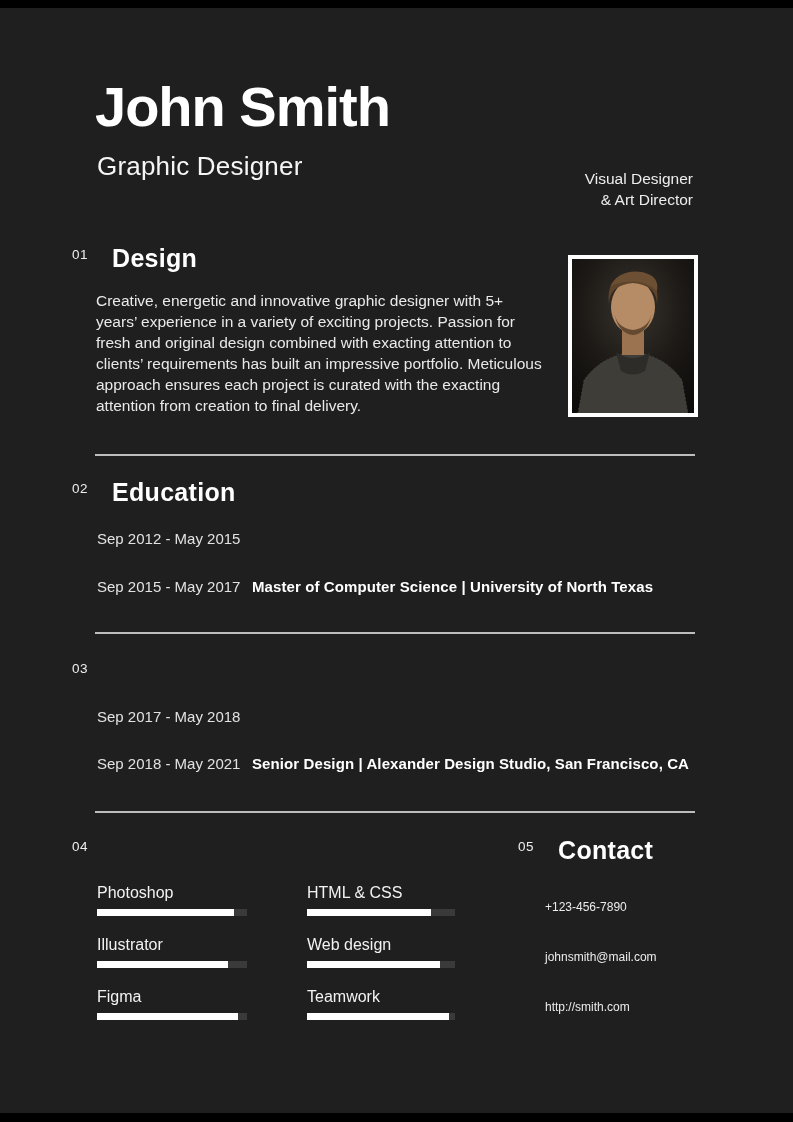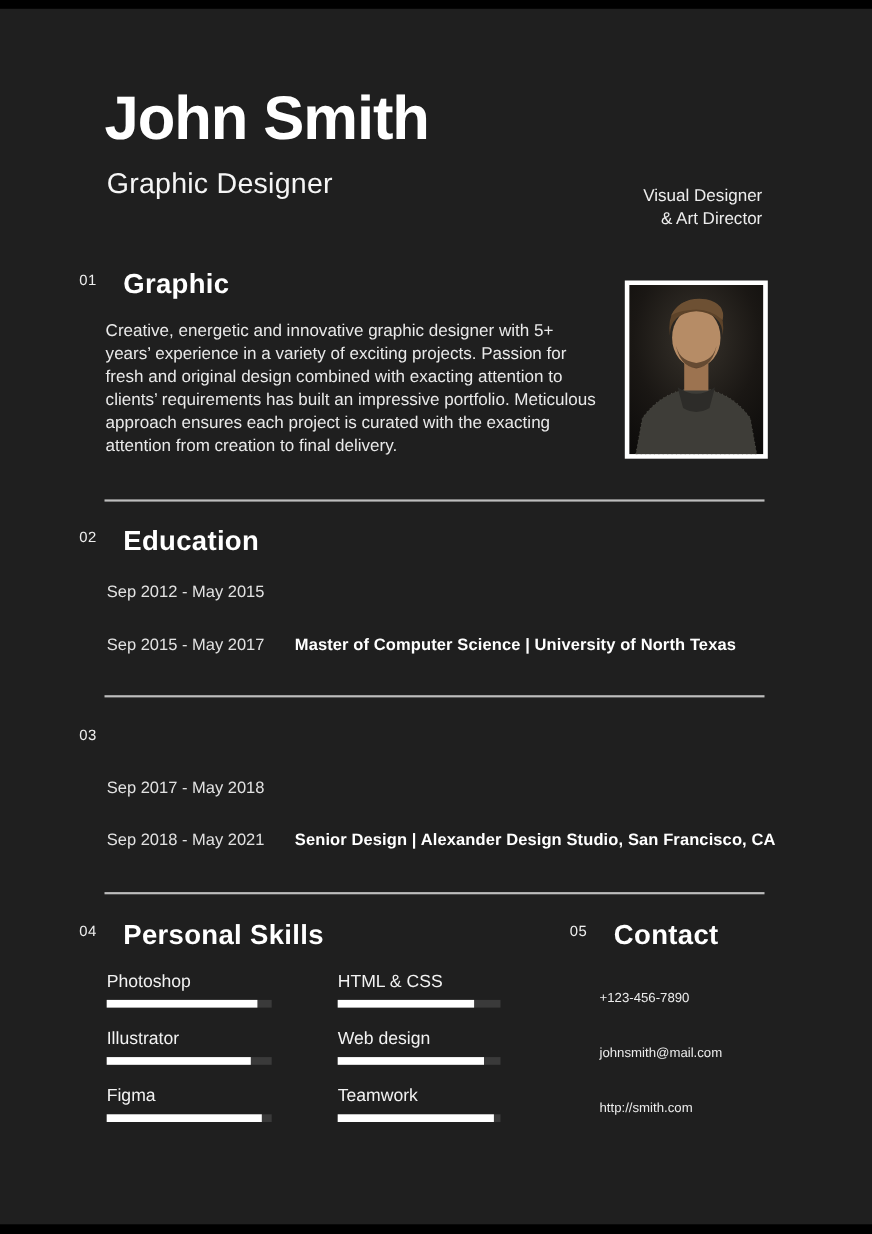--- a/index.html
+++ b/index.html
@@ -57,21 +57,21 @@
   .divider {
     position: absolute; left: 95px; width: 600px; height: 2px;
     background: #bdbdbd;
   }
   .divider.d1 { top: 454px; }
   .divider.d2 { top: 632px; }
   .divider.d3 { top: 811px; }
 
   
   .row { position: absolute; left: 97px; display: flex; font-size: 15px; line-height: 18px; width: 640px; }
-  .row .period { width: 151px; margin-right: 20px; color: #e2e2e2; font-weight: 400; flex: none; }
+  .row .period { width: 151px; margin-right: 4px; color: #e2e2e2; font-weight: 400; flex: none; }
   .row .detail { font-weight: bold; color: #ffffff; letter-spacing: 0.1px; }
   .row.edu-0 { top: 530px; }
   .row.edu-1 { top: 578px; }
   .row.exp-0 { top: 708px; }
   .row.exp-1 { top: 755px; }
 
   
   .skill { position: absolute; width: 150px; }
   .skill-label { font-size: 16px; line-height: 18px; color: #f2f2f2; margin-bottom: 7px; }
   .skill-track { height: 7px; background: #3a3a3a; }
@@ -97,21 +97,21 @@
 
 <div class="name">John Smith</div>
 <div class="role">Graphic Designer</div>
 <div class="tagline">
   <div>Visual Designer</div>
   <div>&amp; Art Director</div>
 </div>
 
 <div class="sec-head profile">
   <span class="sec-num">01</span>
-  <h2 class="sec-title">Graphic</h2>
+  <h2 class="sec-title">Design</h2>
 </div>
 <div class="profile-text">Creative, energetic and innovative graphic designer with 5+ years’ experience in a variety of exciting projects. Passion for fresh and original design combined with exacting attention to clients’ requirements has built an impressive portfolio. Meticulous approach ensures each project is curated with the exacting attention from creation to final delivery.</div>
 
 <div class="photo-frame" title="Portrait photo of John Smith">
   <svg viewBox="0 0 122 154" aria-hidden="true">
     <defs>
       <radialGradient id="pbg" cx="50%" cy="32%" r="85%">
         <stop offset="0%" stop-color="#38332c"></stop>
         <stop offset="55%" stop-color="#1a1714"></stop>
         <stop offset="100%" stop-color="#0b0a09"></stop>
@@ -153,21 +153,20 @@
 </div>
 <div class="row exp-1">
   <span class="period">Sep 2018 - May 2021</span>
   <span class="detail">Senior Design | Alexander Design Studio, San Francisco, CA</span>
 </div>
 
 <div class="divider d3"></div>
 
 <div class="sec-head skills">
   <span class="sec-num">04</span>
-  <h2 class="sec-title">Personal Skills</h2>
 </div>
 
 <div class="skill c0r0">
   <div class="skill-label">Photoshop</div>
   <div class="skill-track">
     <div class="skill-fill" style="width: 91%;"></div>
   </div>
 </div>
 <div class="skill c0r1">
   <div class="skill-label">Illustrator</div>

